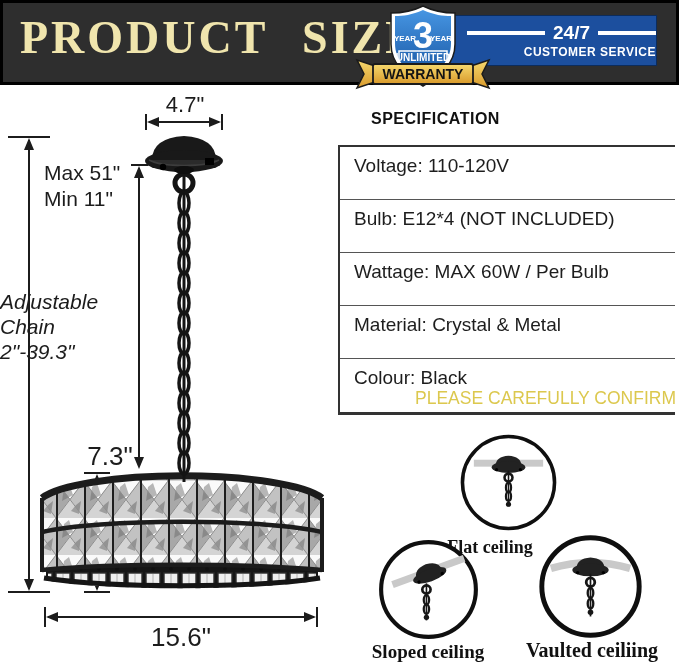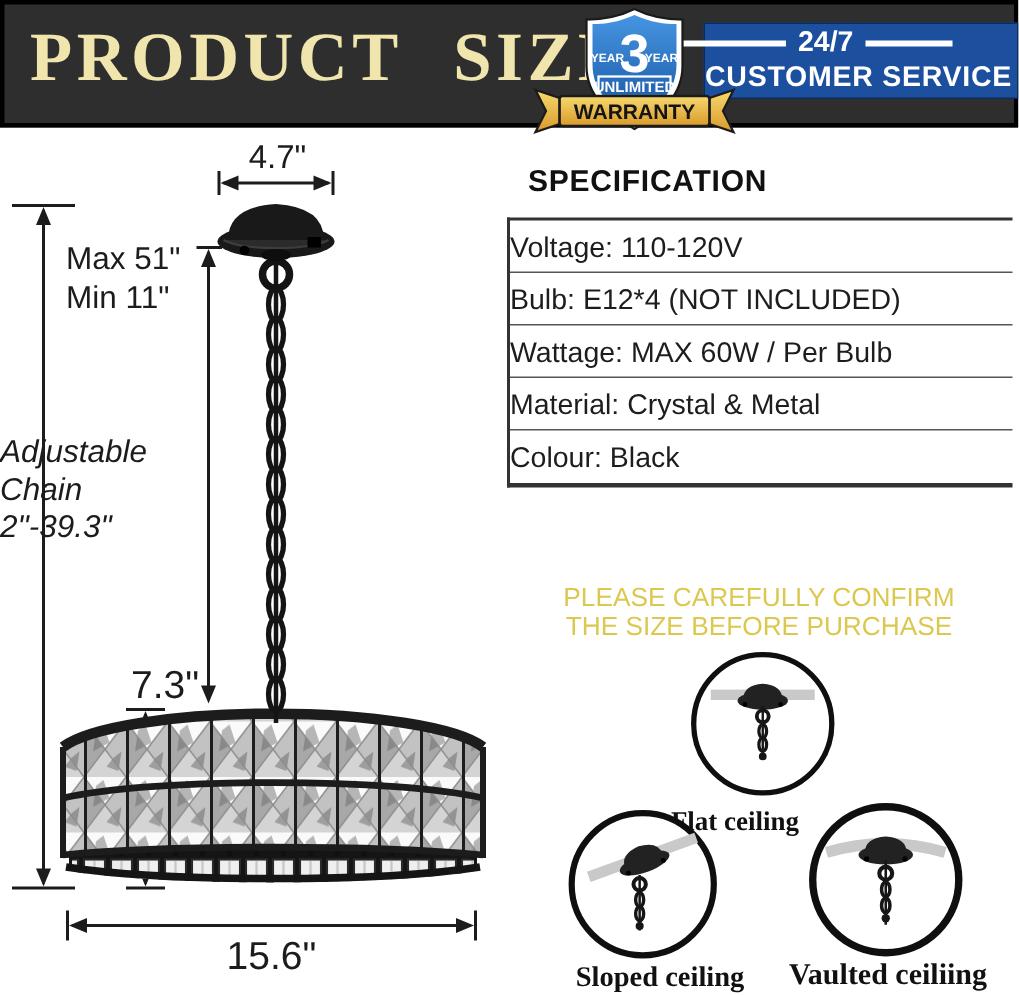--- a/index.html
+++ b/index.html
@@ -4,57 +4,57 @@
 <style>
   html,body{margin:0;padding:0;background:#fff;}
   .canvas{position:relative;width:679px;height:663px;background:#fff;overflow:hidden;
           font-family:"Liberation Sans",sans-serif;color:#1c1c1c;}
 
   
   .banner{position:absolute;left:0;top:0;width:679px;height:85px;background:#2e2e2e;
           border:3px solid #000;box-sizing:border-box;}
   .banner-title{position:absolute;left:17px;top:8px;font-family:"Liberation Serif",serif;
           font-weight:bold;font-size:46px;letter-spacing:3px;word-spacing:20px;color:#f0e5ad;}
-  .service-bar{position:absolute;left:466px;top:12px;width:210px;height:51px;background:#1c4f9e;
+  .service-bar{position:absolute;left:444px;top:12px;width:210px;height:51px;background:#1c4f9e;
           border:1px solid #0c2c5c;box-sizing:border-box;display:flex;flex-direction:column;
-          align-items:flex-start;justify-content:center;z-index:1;}
+          align-items:flex-end;justify-content:center;z-index:1;}
   .service-row1{display:flex;align-items:center;gap:8px;color:#fff;font-weight:bold;font-size:19px;}
   .service-row1 .rule{display:inline-block;height:4px;background:#fff;}
   .rule-l{width:78px;margin-left:-24px;}
   .rule-r{width:58px;}
-  .service-row2{color:#fff;font-weight:bold;font-size:19px;letter-spacing:.5px;margin-top:1px;}
+  .service-row2{color:#fff;font-weight:bold;font-size:12px;letter-spacing:.5px;margin-top:1px;}
   .badge-svg{position:absolute;left:350px;top:1px;z-index:2;}
 
   
   .diagram-svg{position:absolute;left:0;top:0;pointer-events:none;}
   .dim-label{position:absolute;color:#1c1c1c;}
   .lbl-canopy-width{left:144px;top:92px;width:82px;text-align:center;font-size:22px;}
   .lbl-maxmin{left:44px;top:160px;font-size:21px;line-height:26px;}
   .lbl-chain{left:0px;top:289px;width:133px;text-align:left;font-size:21px;line-height:25px;font-style:italic;}
   .lbl-drum-height{left:55px;top:441px;width:110px;text-align:center;font-size:26px;}
   .lbl-drum-width{left:121px;top:622px;width:120px;text-align:center;font-size:26px;}
 
   
-  .spec-title{position:absolute;left:352px;top:110px;font-size:20px;font-weight:bold;
+  .spec-title{position:absolute;left:371px;top:110px;font-size:16px;font-weight:bold;
           letter-spacing:.5px;color:#111;}
   .spec-table{position:absolute;left:338px;top:145px;width:337px;border-top:2px solid #333;
           border-left:2px solid #333;border-bottom:3px solid #333;box-sizing:border-box;}
-  .spec-row{height:35px;line-height:38.3px;border-bottom:1px solid #555;box-sizing:border-box;
-          font-size:19px;color:#1d1d1d;white-space:nowrap;overflow:hidden;}
+  .spec-row{height:53px;line-height:38.3px;border-bottom:1px solid #555;box-sizing:border-box;
+          padding-left:14px;font-size:19px;color:#1d1d1d;white-space:nowrap;overflow:hidden;}
   .spec-row:last-child{border-bottom:none;}
 
-  .notice{position:absolute;left:336px;top:389px;width:340px;text-align:center;
+  .notice{position:absolute;left:336px;top:389px;width:340px;text-align:right;
           color:#dcc84e;font-size:17.5px;line-height:19px;font-weight:500;}
 
   
   .mount{position:absolute;}
   .mount-label{position:absolute;font-family:"Liberation Serif",serif;font-weight:bold;
           font-size:18px;color:#111;text-align:center;}
   .lbl-flat{left:432px;top:537px;width:116px;}
-  .lbl-sloped{left:364px;top:641px;width:152px;font-size:19px;}
+  .lbl-sloped{left:352px;top:641px;width:152px;font-size:19px;}
   .lbl-vaulted{left:510px;top:639px;width:164px;font-size:20px;}
 </style>
 </head>
 <body>
 
 <div class="canvas">
 
   <div class="banner">
     <div class="banner-title">PRODUCT SIZE</div>
 
@@ -213,21 +213,20 @@
   <div class="spec-table">
     <div class="spec-row">Voltage: 110-120V</div>
     <div class="spec-row">Bulb: E12*4 (NOT INCLUDED)</div>
     <div class="spec-row">Wattage: MAX 60W / Per Bulb</div>
     <div class="spec-row">Material: Crystal &amp; Metal</div>
     <div class="spec-row">Colour: Black</div>
   </div>
 
   <div class="notice">
     <div>PLEASE CAREFULLY CONFIRM</div>
-    <div>THE SIZE BEFORE PURCHASE</div>
   </div>
 
   <svg class="mount" style="left:459px;top:433px;" width="99" height="99" viewBox="0 0 100 100">
     <circle cx="50" cy="50" r="46.5" fill="#fff" stroke="#0f0f0f" stroke-width="3.6"></circle>
     <rect x="15" y="27" width="70" height="7" fill="#c9c9c9"></rect>
     <path d="M37,33 Q37,24 50,23 Q63,24 63,33 Z" fill="#222"></path>
     <ellipse cx="50" cy="34.5" rx="17" ry="6" fill="#222"></ellipse>
     <circle cx="38" cy="37" r="1.6" fill="#000"></circle>
     <circle cx="62" cy="37" r="1.6" fill="#000"></circle>
     <line x1="50" y1="38" x2="50" y2="74" stroke="#161616" stroke-width="1.6"></line>

